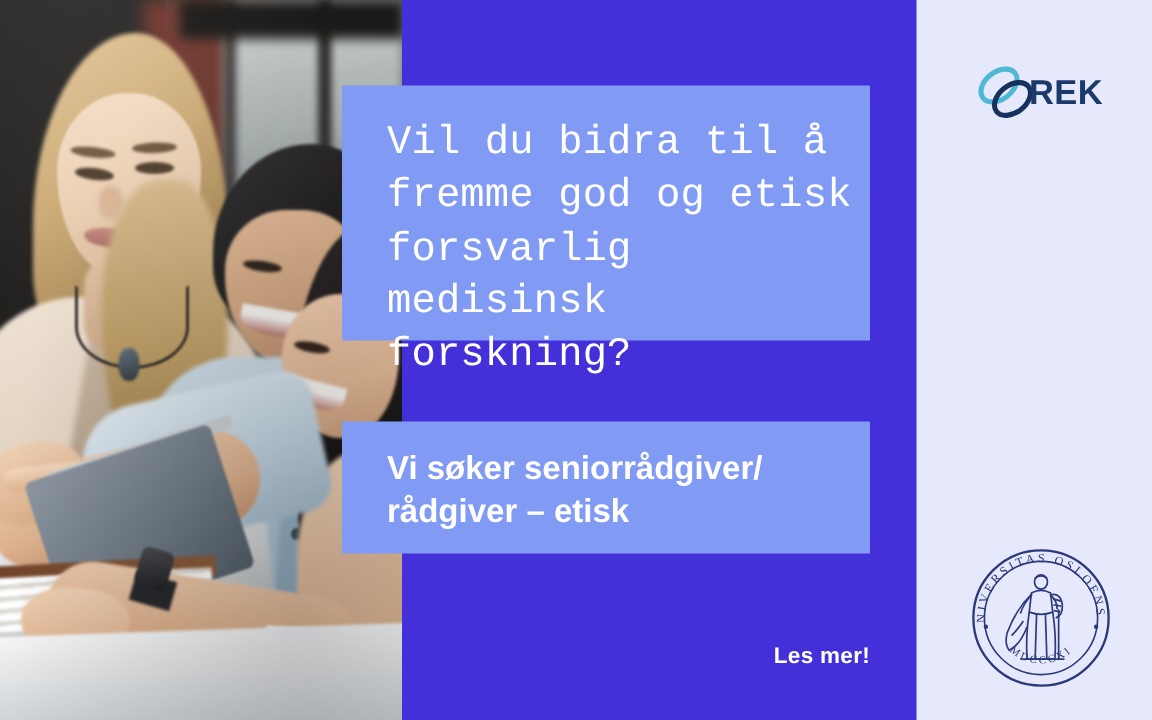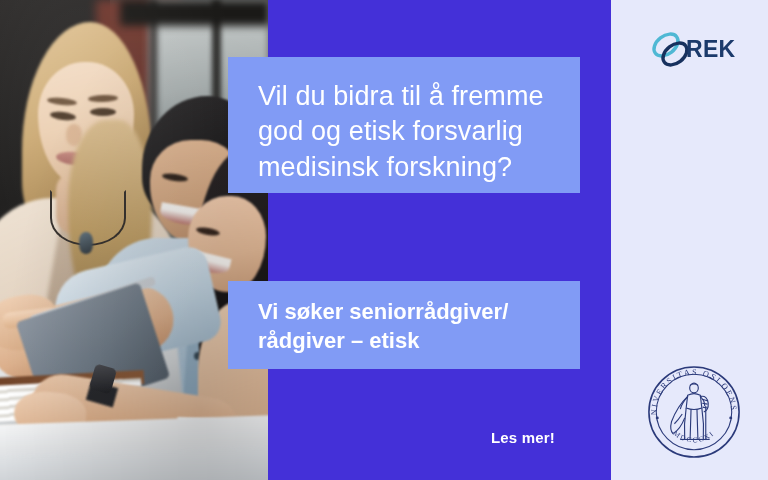--- a/index.html
+++ b/index.html
@@ -354,22 +354,23 @@
       radial-gradient(ellipse at 75% 85%, rgba(0,0,0,.18) 0%, rgba(0,0,0,0) 70%);
   }
 
   
   .text-box {
     position: absolute;
     background: #819bf5;
     box-sizing: border-box;
   }
   #headline-box {
-    left: 228px; top: 57px; width: 352px; height: 136px;
+    left: 228px; top: 57px; width: 352px; height: 170px;
     padding: 22px 12px 0 30px;
+    font-family: Liberation Mono, monospace;
   }
   #headline {
     margin: 0;
     color: #ffffff;
     font-size: 27px;
     font-weight: 400;
     line-height: 1.31;
     letter-spacing: .1px;
   }
   #subhead-box {
@@ -382,31 +383,31 @@
     font-size: 22px;
     font-weight: 700;
     line-height: 1.32;
   }
 
   
   #cta {
     position: absolute;
     left: 466px; top: 429px;
     width: 114px;
-    text-align: center;
+    text-align: right;
     color: #ffffff;
     font-size: 15px;
     font-weight: 700;
     letter-spacing: .2px;
   }
 
   
   #rek-logo {
     position: absolute;
-    left: 650px; top: 28px;
+    left: 650px; top: 40px;
     width: 90px; height: 44px;
   }
   #rek-word {
     position: absolute;
     left: 36px; top: 8px;
     color: #1b3a6b;
     font-size: 23px;
     font-weight: 700;
     letter-spacing: .3px;
     font-family: "Liberation Sans", sans-serif;

